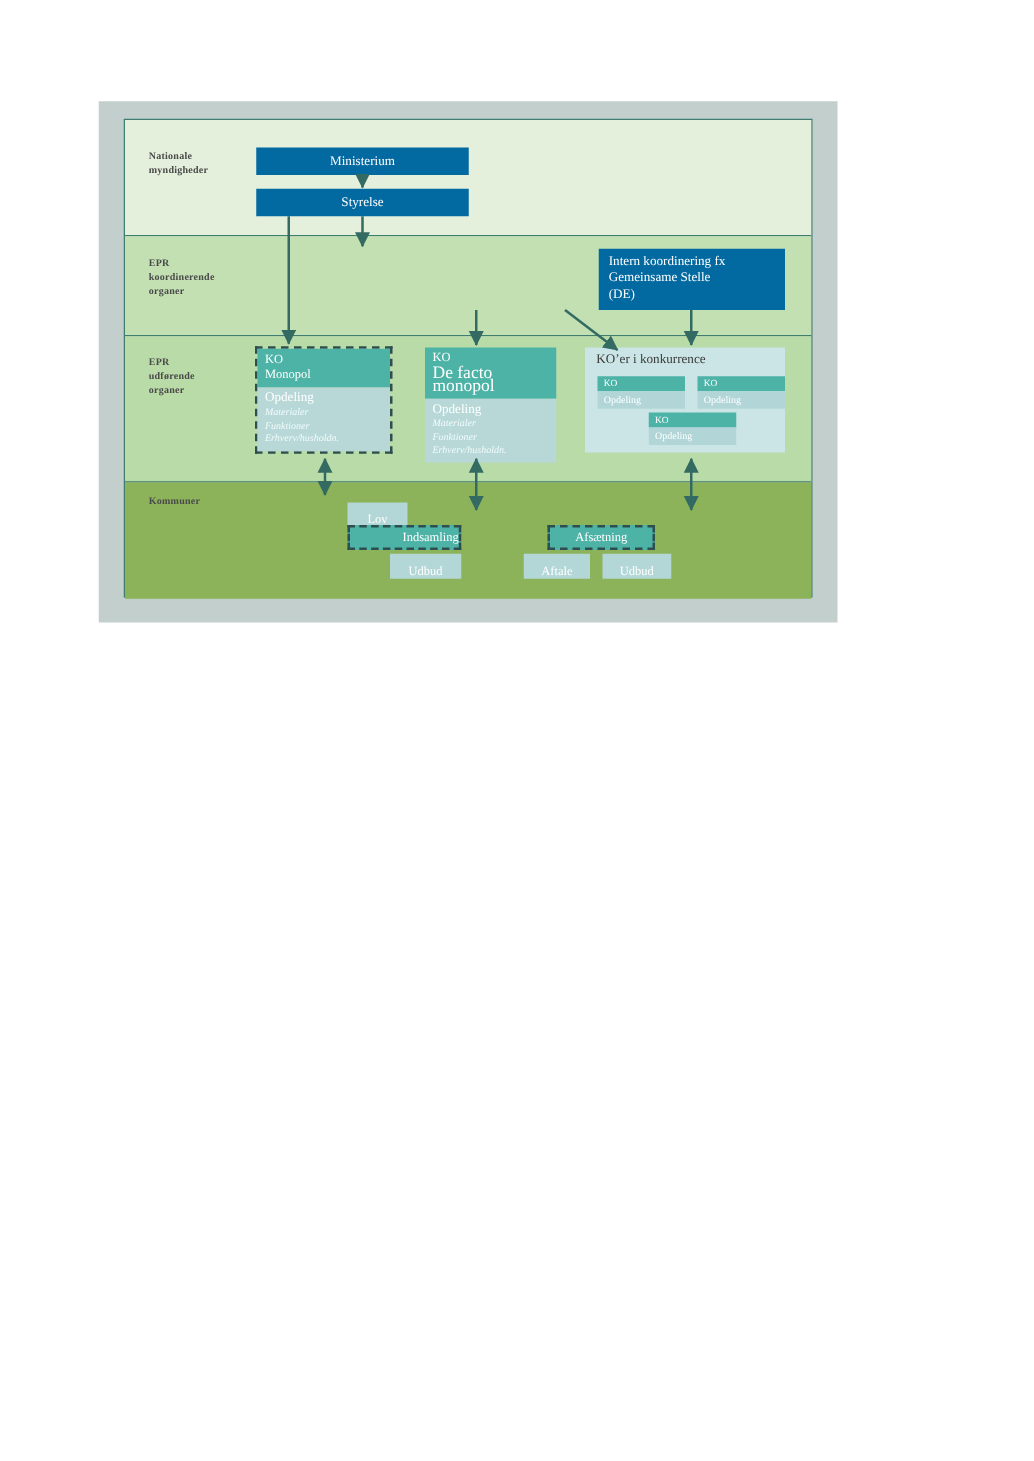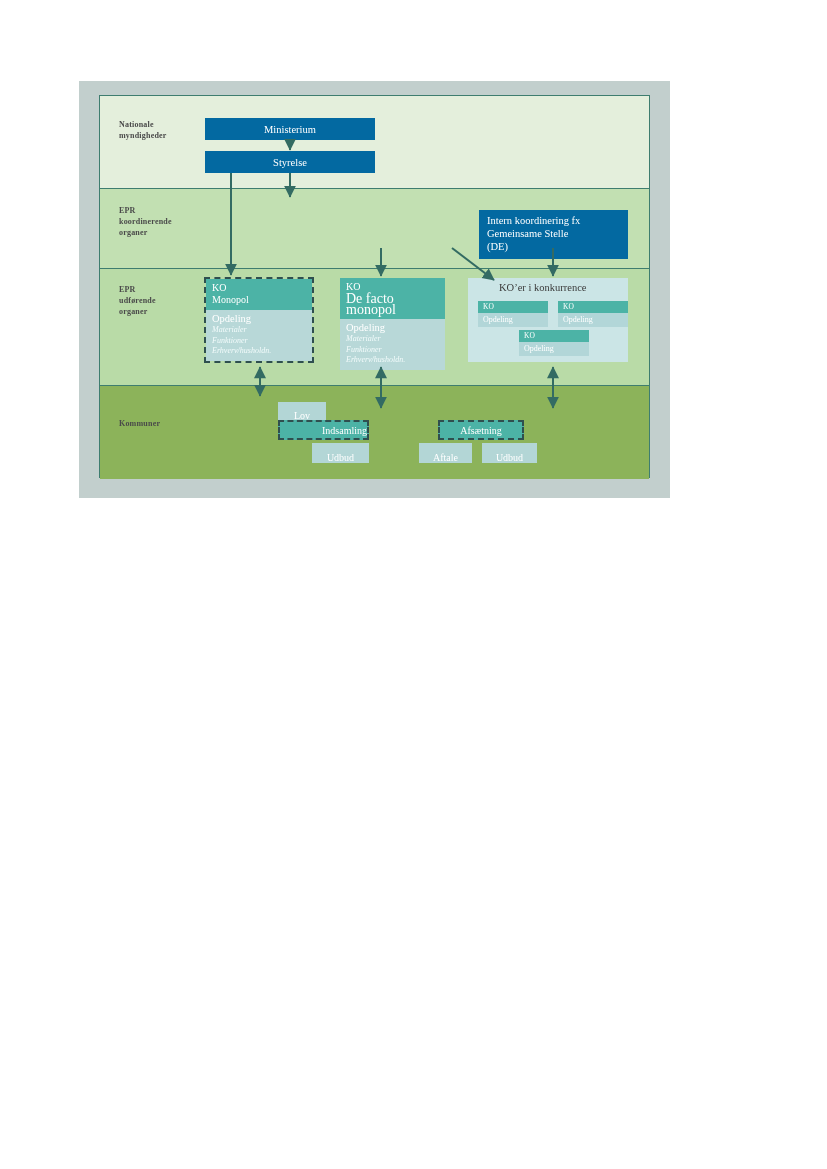--- a/index.html
+++ b/index.html
@@ -22,21 +22,21 @@
   #band-exec{top:173px;width:100%;height:117px;background:#b9dba7;}
   #band-kommuner{top:290px;width:100%;height:93px;background:#8cb35a;border-bottom:none;}
 
   .band-label{
     position:absolute;left:19px;font-size:8px;font-weight:bold;color:#4a4a4a;
     line-height:11px;letter-spacing:.2px;
   }
   #label-national{top:23px;}
   #label-coord{top:16px;}
   #label-exec{top:15px;}
-  #label-kommuner{top:32px;}
+  #label-kommuner{top:9px;}
 
   
   .tealbox{
     position:absolute;background:#0369a1;color:#ffffff;box-sizing:border-box;
     font-size:10.5px;line-height:13px;
   }
   .tealbox.center{display:flex;align-items:center;justify-content:center;}
   .tealbox.pad{padding:4px 8px;}
 
   
@@ -48,21 +48,21 @@
   .ko-head .l2.small{font-size:14px;line-height:11px;}
   .ko-body{background:#b8d8d8;color:#ffffff;padding:2px 6px 4px 6px;box-sizing:border-box;}
   .ko-body .title{font-size:10.5px;line-height:13px;}
   .ko-body .sub{font-size:8px;line-height:10.5px;font-style:italic;color:#f2fbfb;}
 
   
   #ko-competition{
     position:absolute;background:#cbe5e6;box-sizing:border-box;
   }
   #ko-competition .cluster-title{
-    position:absolute;left:9px;top:4px;font-size:10.5px;color:#3a3a3a;margin-left:22px;
+    position:absolute;left:9px;top:4px;font-size:10.5px;color:#3a3a3a;
   }
   .mini{position:absolute;width:70px;}
   .mini .mh{background:#4cb3a6;color:#ffffff;font-size:7.5px;line-height:10px;padding:1px 5px;}
   .mini .mb{background:#b2d6d8;color:#ffffff;font-size:8px;line-height:11px;padding:1px 5px 2px 5px;}
 
   
   .kbox{position:absolute;box-sizing:border-box;display:flex;align-items:center;justify-content:center;font-size:10px;color:#ffffff;}
   .kbox.teal{background:#4cb3a6;}
   .kbox.light{background:#b3d6d6;align-items:flex-end;}
   .kbox.dashed{border:2px dashed #2f4f4f;}
@@ -92,21 +92,21 @@
     </div>
 
     <div class="band" id="band-coord">
       <div class="band-label" id="label-coord">
         <div>EPR</div>
         <div>koordinerende</div>
         <div>organer</div>
       </div>
 
 
-      <div class="tealbox pad" style="left:379px;top:21px;width:149px;height:49px;">
+      <div class="tealbox pad" style="left:379px;top:10px;width:149px;height:49px;">
         <div>Intern koordinering fx</div>
         <div>Gemeinsame Stelle</div>
         <div>(DE)</div>
       </div>
     </div>
 
     <div class="band" id="band-exec">
       <div class="band-label" id="label-exec">
         <div>EPR</div>
         <div>udførende</div>

